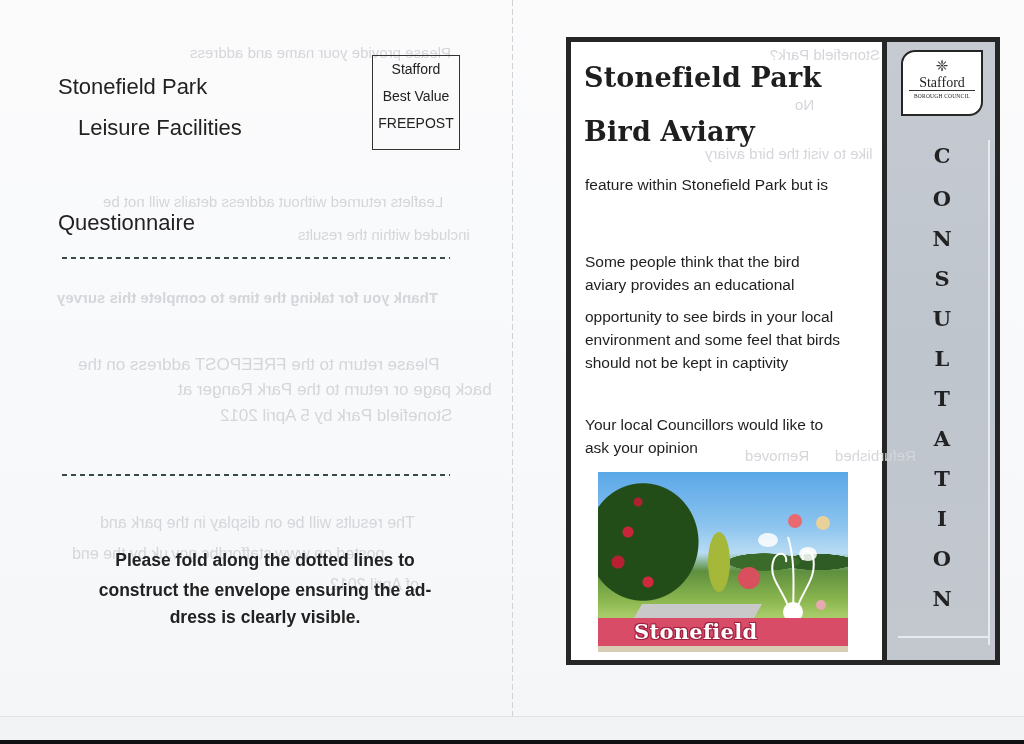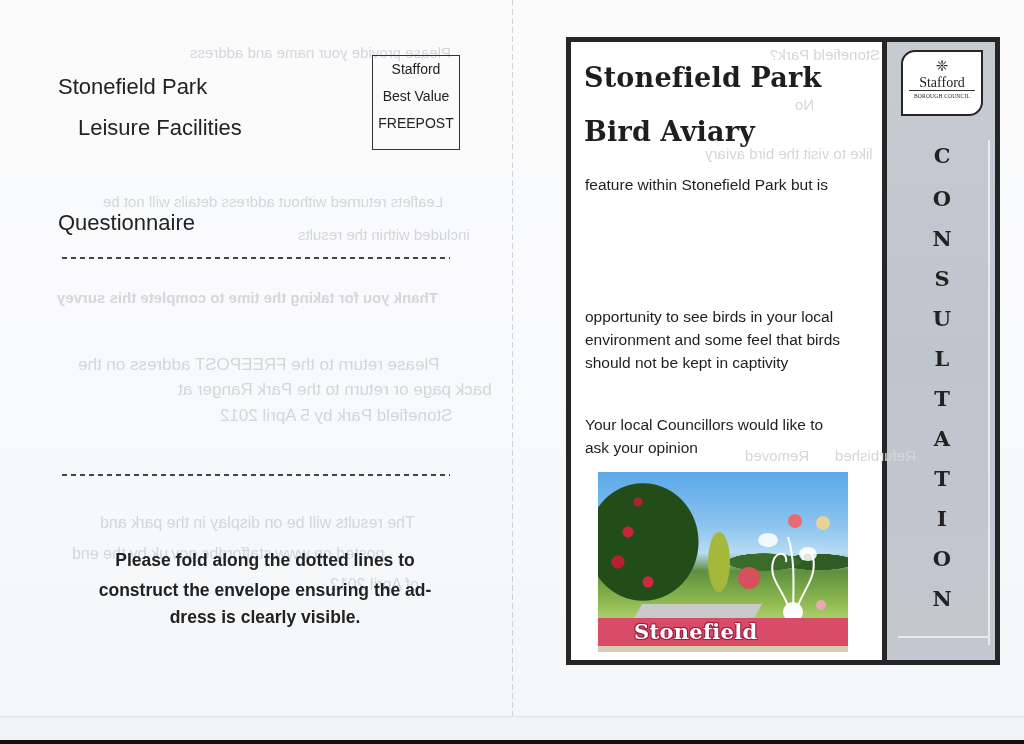--- a/index.html
+++ b/index.html
@@ -162,20 +162,22 @@
 <div class="bleed" style="left:835px;top:447px;">Refurbished</div>
 <div class="bleed" style="left:745px;top:447px;">Removed</div>
 
 <div class="bird-title" style="top:62px;">Stonefield Park</div>
 <div class="bird-title" style="top:116px;">Bird Aviary</div>
 
 <div class="body-text" style="top:166px;">
   <div style="margin-top:7px;">feature within Stonefield Park but is</div>
 </div>
 <div class="body-text" style="top:250px;">
+  <div>Some people think that the bird</div>
+  <div>aviary provides an educational</div>
 </div>
 <div class="body-text" style="top:305px;">
   <div>opportunity to see birds in your local</div>
   <div>environment and some feel that birds</div>
   <div>should not be kept in captivity</div>
 </div>
 <div class="body-text" style="top:413px;">
   <div>Your local Councillors would like to</div>
   <div>ask your opinion</div>
 </div>

